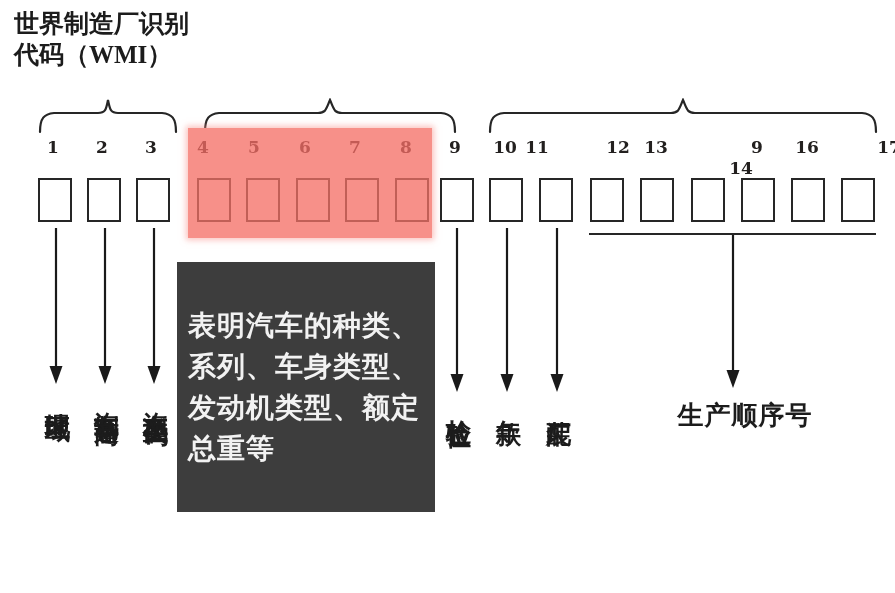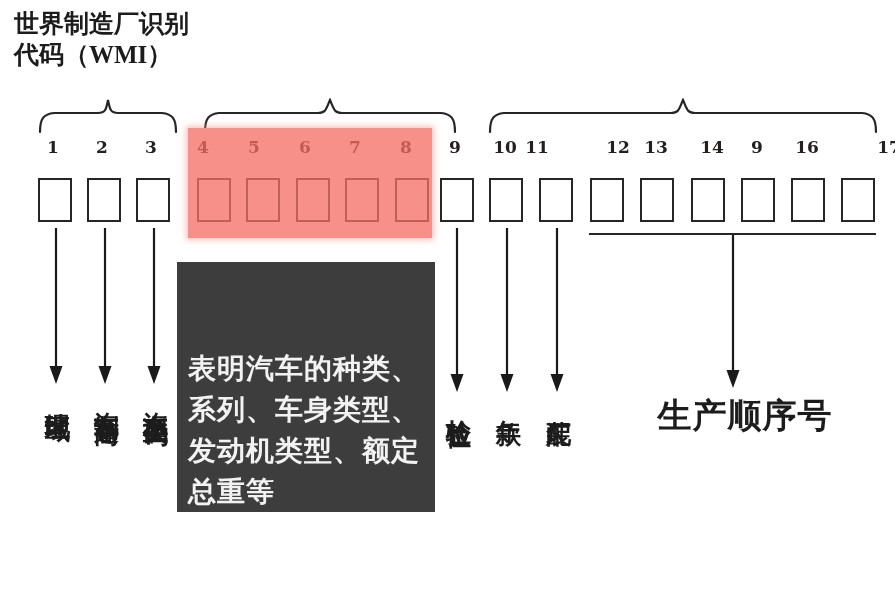--- a/index.html
+++ b/index.html
@@ -78,21 +78,21 @@
     background:#262626;
   }
 
   
   #dark-panel {
     position:absolute;
     left:177px; top:262px;
     width:258px; height:250px;
     background:#3d3d3d;
     display:flex;
-    align-items:flex-end;
+    align-items:center;
     justify-content:center;
   }
   #dark-panel-text {
     font-family:"DejaVu Sans", sans-serif;
     font-weight:700;
     font-size:28px;
     line-height:41px;
     color:#f2f2f2;
     text-align:left;
     letter-spacing:1px;
@@ -115,21 +115,21 @@
   }
 
   
   #label-serial {
     position:absolute;
     left:620px; top:398px;
     width:250px;
     text-align:center;
     font-family:"DejaVu Sans", sans-serif;
     font-weight:700;
-    font-size:34px;
+    font-size:26px;
     line-height:34px;
     color:#1c1c1c;
     letter-spacing:1px;
   }
 </style>
 </head>
 <body>
 
 <div id="stage">
 
@@ -159,21 +159,21 @@
     <div class="num on-pink" style="left:186px;">4</div>
     <div class="num on-pink" style="left:237px;">5</div>
     <div class="num on-pink" style="left:288px;">6</div>
     <div class="num on-pink" style="left:338px;">7</div>
     <div class="num on-pink" style="left:389px;">8</div>
     <div class="num" style="left:438px;">9</div>
     <div class="num" style="left:488px;">10</div>
     <div class="num" style="left:520px;">11</div>
     <div class="num" style="left:589px;margin-left:12px;">12</div>
     <div class="num" style="left:639px;">13</div>
-    <div class="num" style="left:695px;">14</div>
+    <div class="num" style="left:724px;margin-top:21px;">14</div>
     <div class="num" style="left:740px;">9</div>
     <div class="num" style="left:790px;">16</div>
     <div class="num" style="left:872px;">17</div>
   </div>
 
   <div class="boxrow">
     <div class="vbox" style="left:38px;"></div>
     <div class="vbox" style="left:87px;"></div>
     <div class="vbox" style="left:136px;"></div>
     <div class="vbox pink" style="left:197px;"></div>

